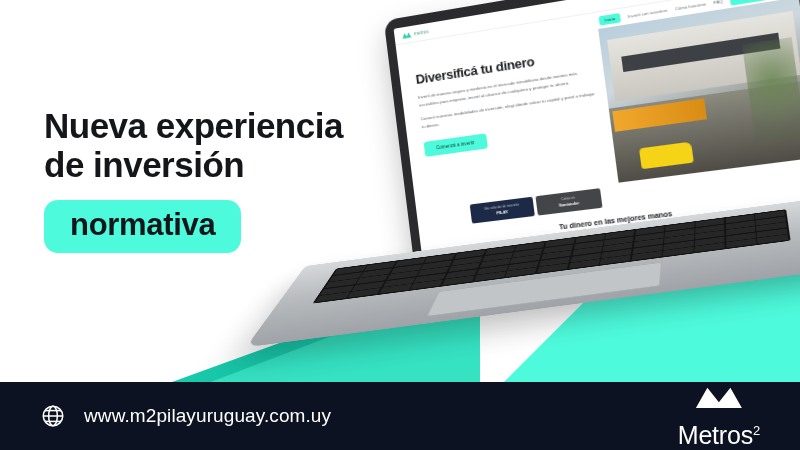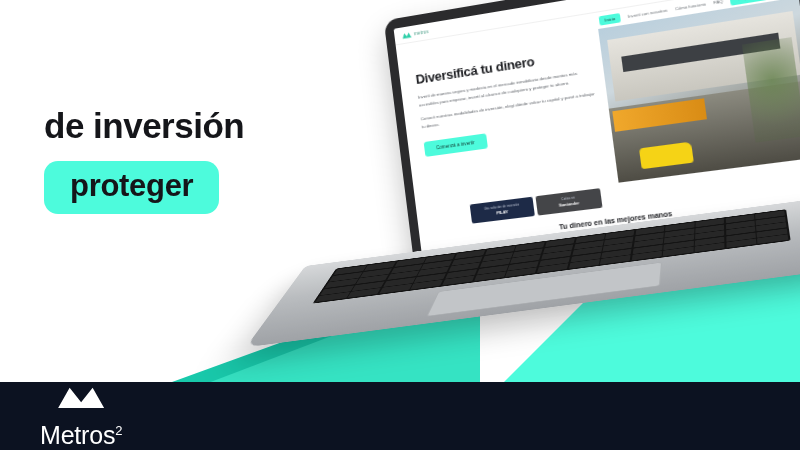--- a/index.html
+++ b/index.html
@@ -334,22 +334,23 @@
 </head>
 <body>
 
 <div class="banner">
 
   <div class="teal-right"></div>
   <div class="teal-bottom-left"></div>
   <div class="teal-bottom-left lighter"></div>
 
   <div class="headline">
+    <span class="line">Nueva experiencia</span>
     <span class="line">de inversión</span>
-    <span class="pill">proteger</span>
+    <span class="pill">normativa</span>
   </div>
 
   <div class="laptop">
 
     <div class="lid">
       <div class="screen">
 
         <div class="site-topbar">
           <div class="site-logo">
             <span class="mark"></span>
@@ -496,19 +497,29 @@
           <span class="key"></span>
           <span class="key"></span>
           <span class="key"></span>
         </div>
       <div class="trackpad"></div>
     </div>
 
   </div>
 
   <div class="footer">
+    <div class="footer-left">
+      <svg class="globe" viewBox="0 0 24 24" fill="none" stroke="#ffffff" stroke-width="1.4">
+        <circle cx="12" cy="12" r="9"></circle>
+        <ellipse cx="12" cy="12" rx="4" ry="9"></ellipse>
+        <line x1="3" y1="12" x2="21" y2="12"></line>
+        <line x1="4.6" y1="7" x2="19.4" y2="7"></line>
+        <line x1="4.6" y1="17" x2="19.4" y2="17"></line>
+      </svg>
+      <span class="url">www.m2pilayuruguay.com.uy</span>
+    </div>
     <div class="footer-logo">
       <span class="mark"></span>
       <span class="word"><span>Metros</span><span class="sup">2</span></span>
     </div>
   </div>
 
 </div>
 
 </body></html>

